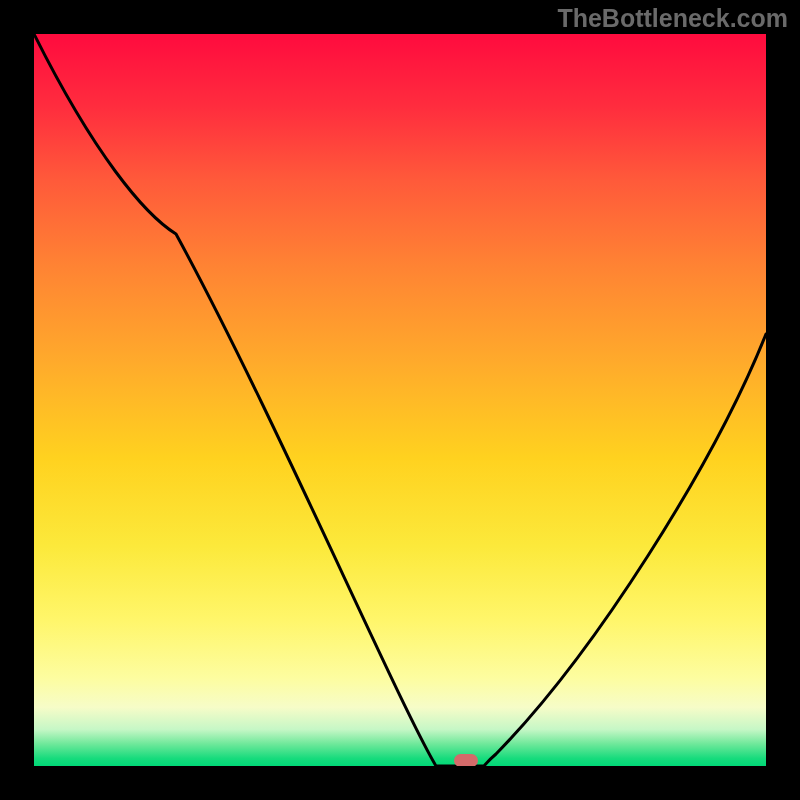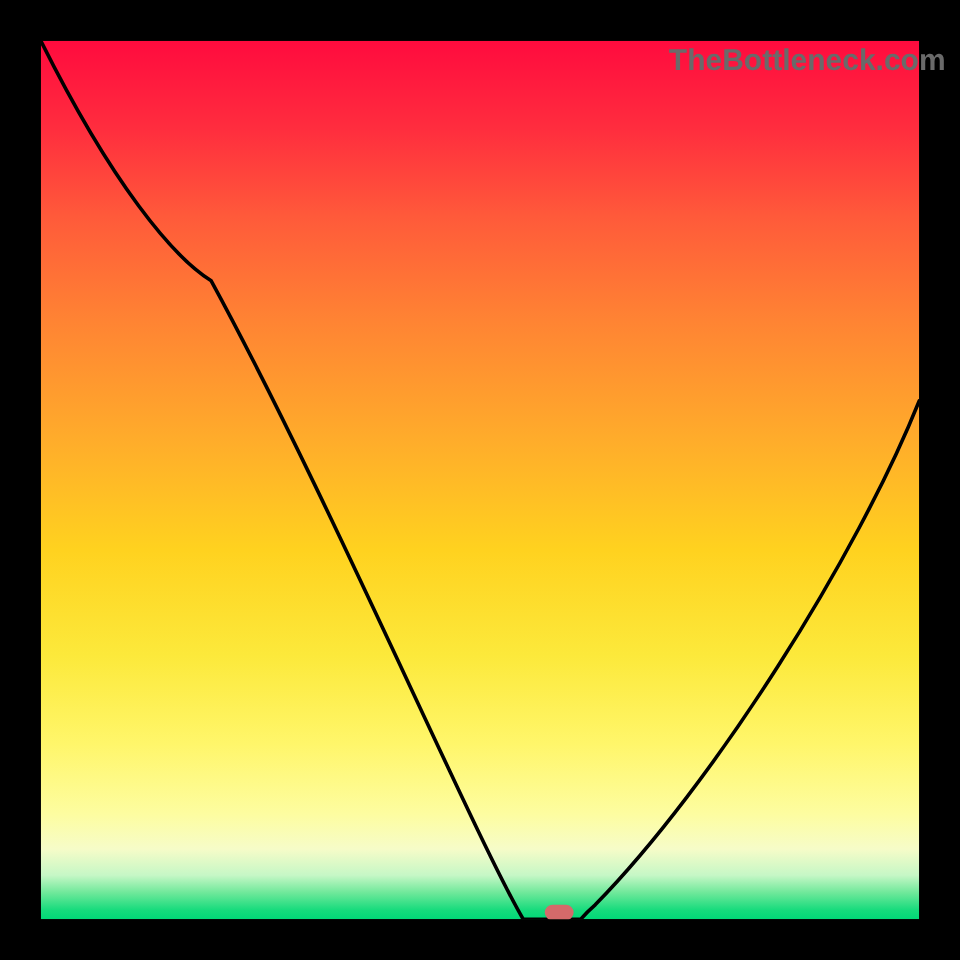--- a/index.html
+++ b/index.html
@@ -13,21 +13,20 @@
   .watermark {
     position: absolute;
     top: 4px;
     right: 12px;
     font-family: Arial, Helvetica, sans-serif;
     font-size: 25px;
     font-weight: bold;
     color: #6a6a6a;
     letter-spacing: 0px;
     z-index: 10;
-    margin-top: 32px;
   }
   .plot-area {
     position: absolute;
     left: 34px;
     top: 34px;
     width: 732px;
     height: 732px;
     overflow: hidden;
   }
   .gradient-bg {

